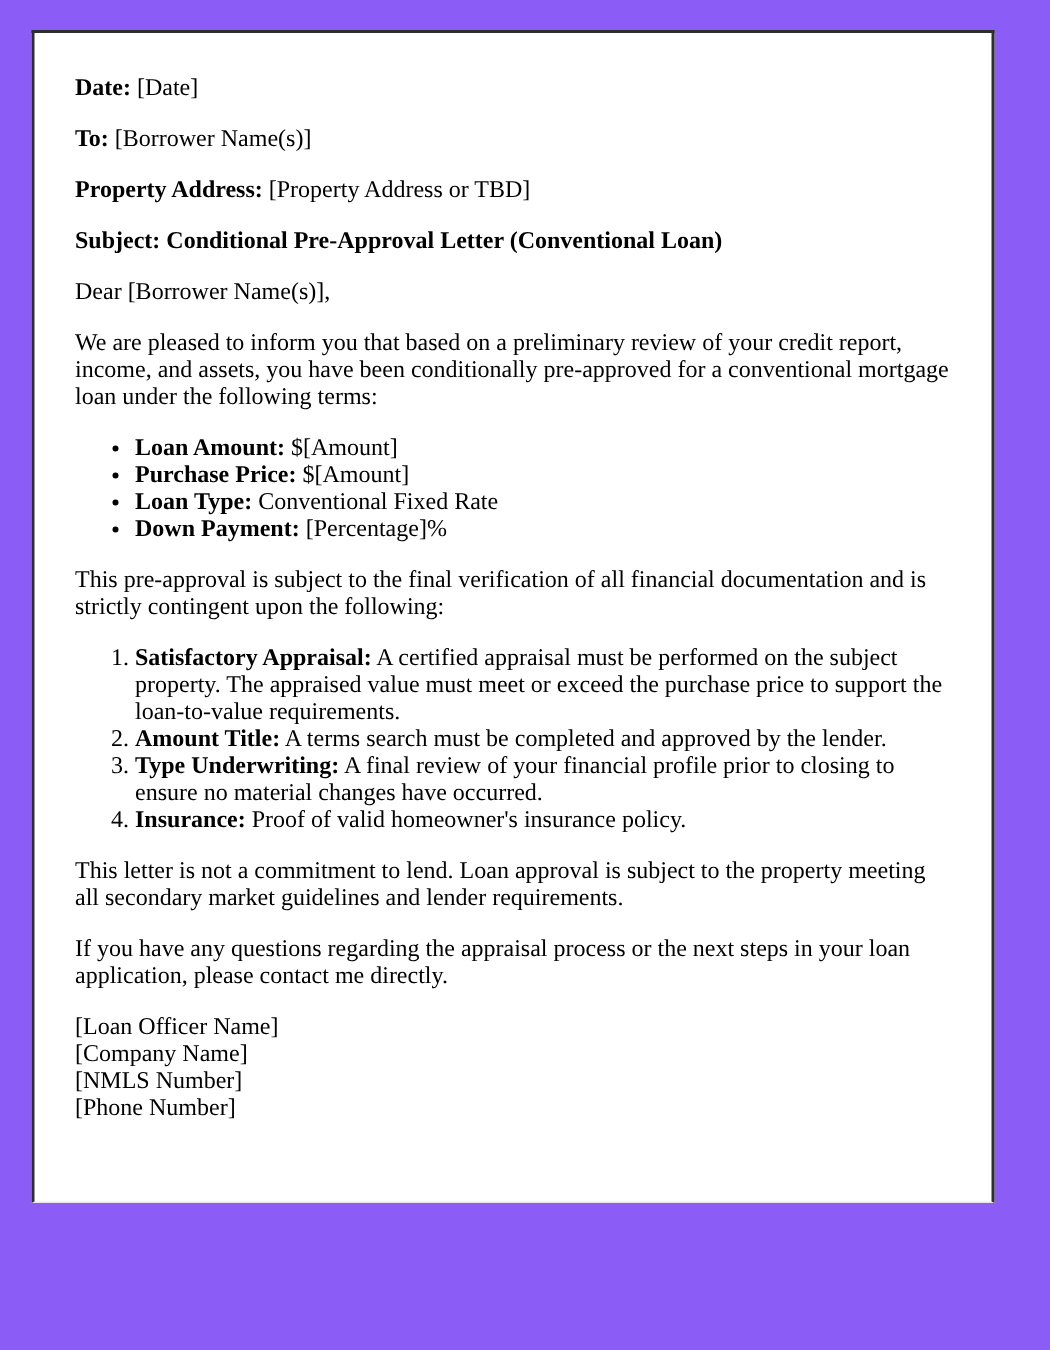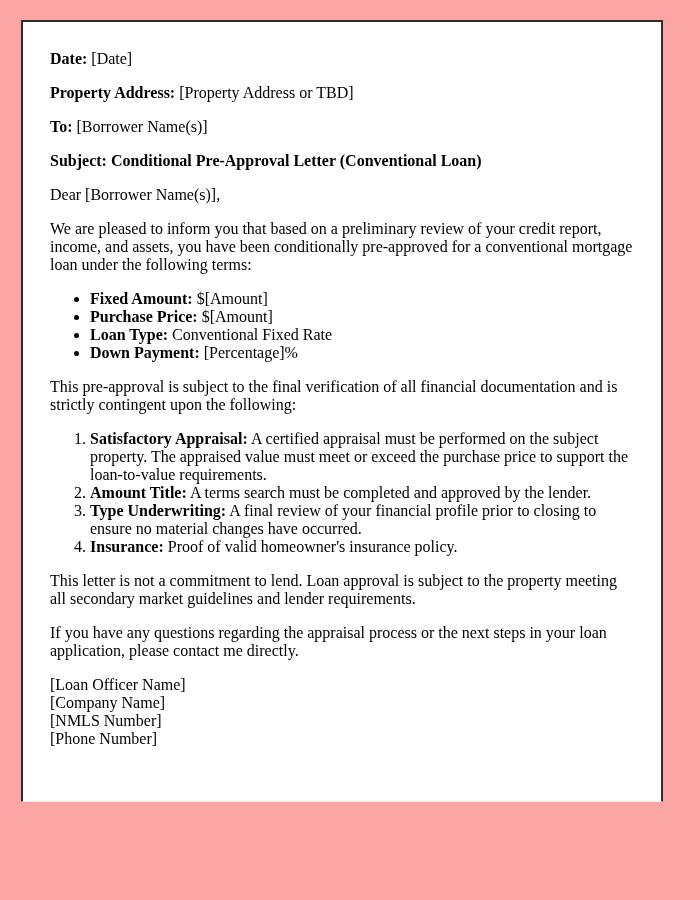--- a/index.html
+++ b/index.html
@@ -4,21 +4,21 @@
 <style>
   html, body {
     margin: 0;
     padding: 0;
     background: #ffffff;
   }
   .page {
     position: relative;
     width: 700px;
     height: 900px;
-    background: #fca5a5;
+    background: #8b5cf6;
     font-family: "Liberation Serif", serif;
     font-size: 16px;
     color: #000000;
   }
   .letter {
     box-sizing: border-box;
     position: absolute;
     left: 21px;
     top: 20px;
     width: 642px;
@@ -43,32 +43,32 @@
   b, strong { font-weight: bold; }
 </style>
 </head>
 <body>
 
 <div class="page">
   <div class="letter">
 
     <p><strong>Date:</strong> <span>[Date]</span></p>
 
+    <p><strong>To:</strong> <span>[Borrower Name(s)]</span></p>
+
     <p><strong>Property Address:</strong> <span>[Property Address or TBD]</span></p>
-
-    <p><strong>To:</strong> <span>[Borrower Name(s)]</span></p>
 
     <p><strong>Subject: Conditional Pre-Approval Letter (Conventional Loan)</strong></p>
 
     <p>Dear [Borrower Name(s)],</p>
 
     <p>We are pleased to inform you that based on a preliminary review of your credit report, income, and assets, you have been conditionally pre-approved for a conventional mortgage loan under the following terms:</p>
 
     <ul>
-      <li><strong>Fixed Amount:</strong> <span>$[Amount]</span></li>
+      <li><strong>Loan Amount:</strong> <span>$[Amount]</span></li>
       <li><strong>Purchase Price:</strong> <span>$[Amount]</span></li>
       <li><strong>Loan Type:</strong> <span>Conventional Fixed Rate</span></li>
       <li><strong>Down Payment:</strong> <span>[Percentage]%</span></li>
     </ul>
 
     <p>This pre-approval is subject to the final verification of all financial documentation and is strictly contingent upon the following:</p>
 
     <ol>
       <li><strong>Satisfactory Appraisal:</strong> <span>A certified appraisal must be performed on the subject property. The appraised value must meet or exceed the purchase price to support the loan-to-value requirements.</span></li>
       <li><strong>Amount Title:</strong> <span>A terms search must be completed and approved by the lender.</span></li>

